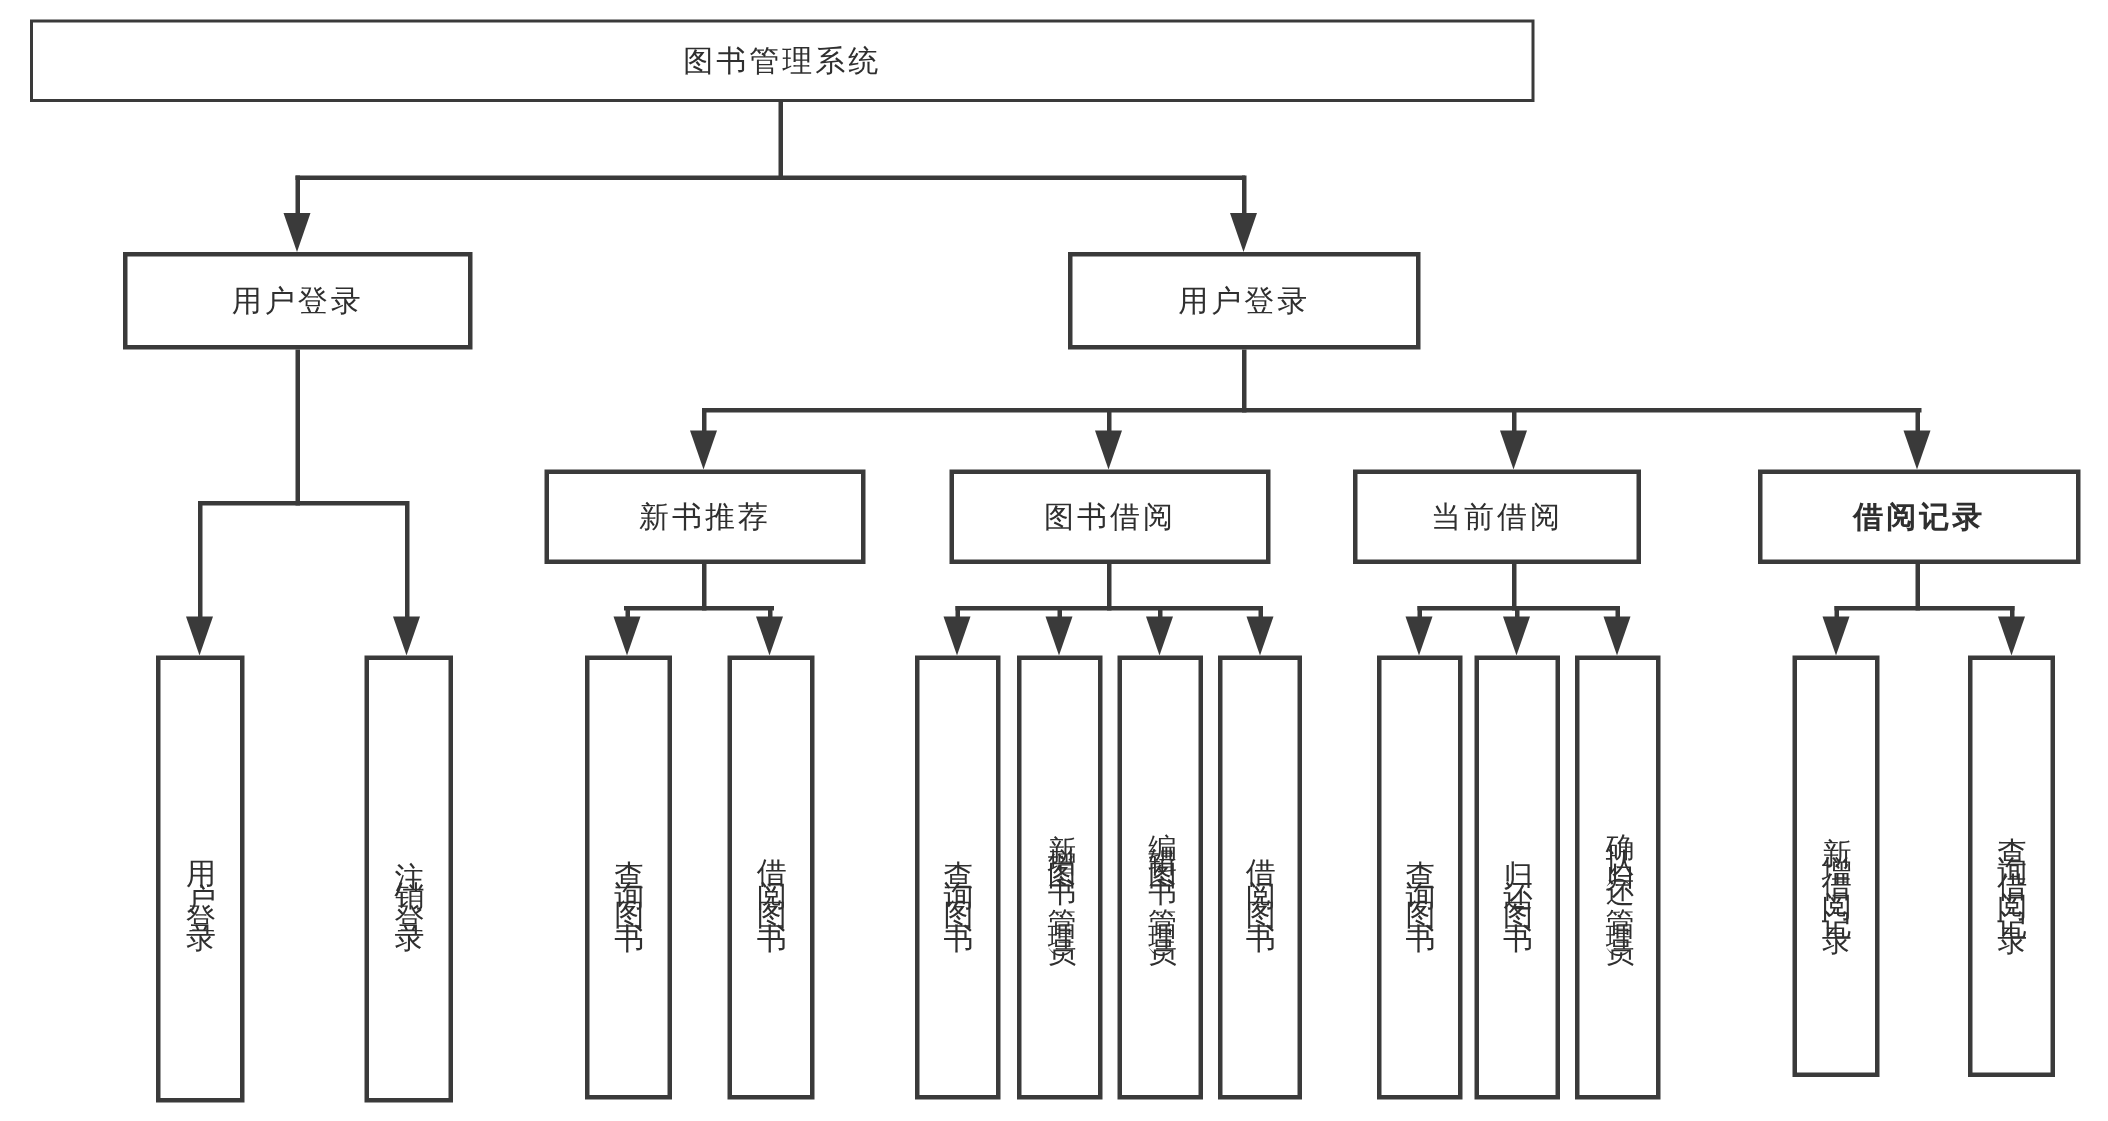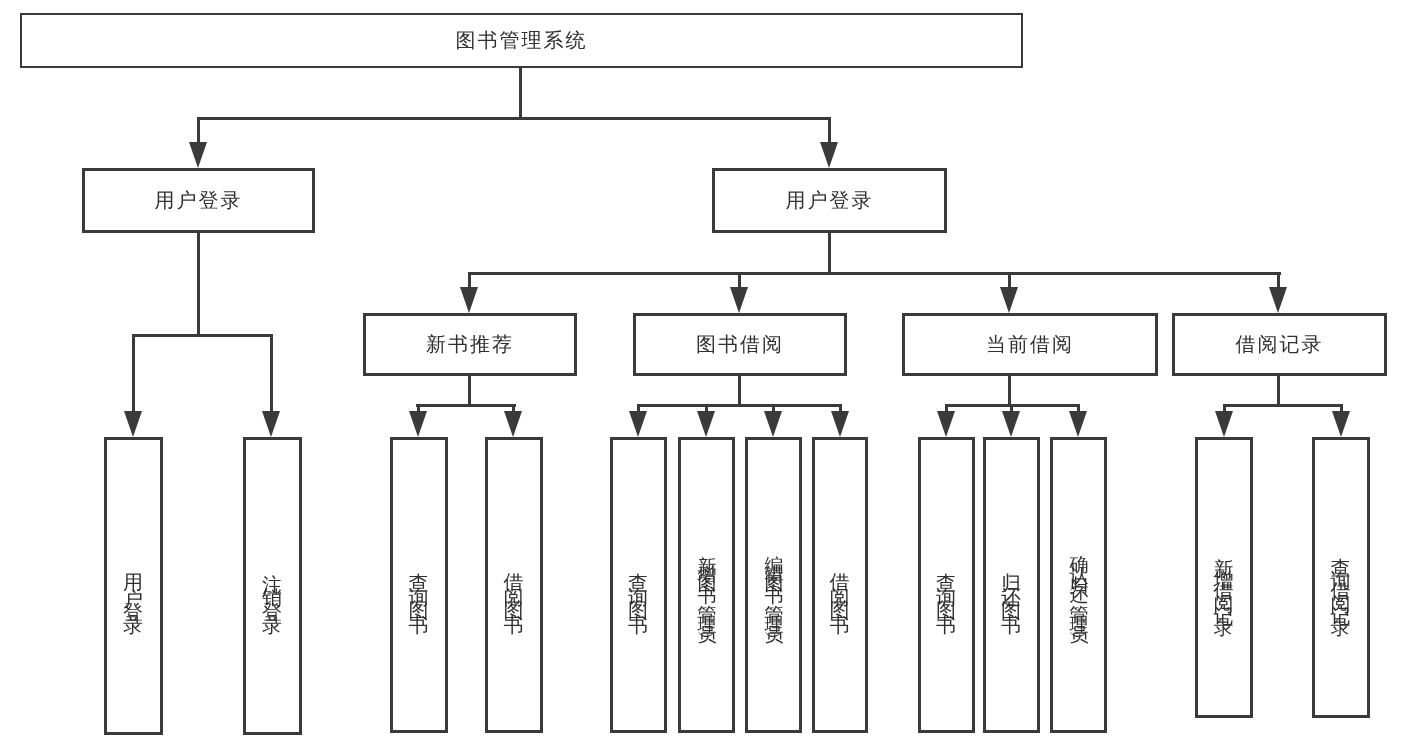--- a/index.html
+++ b/index.html
@@ -96,24 +96,24 @@
   <div class="arrow" style="left:1000px;top:287px;"></div>
   <div class="vline" style="left:1277px;top:272px;width:3px;height:16px;"></div>
   <div class="arrow" style="left:1269px;top:287px;"></div>
 
   <div class="box" style="left:363px;top:313px;width:214px;height:63px;">
     <span>新书推荐</span>
   </div>
   <div class="box" style="left:633px;top:313px;width:214px;height:63px;">
     <span>图书借阅</span>
   </div>
-  <div class="box" style="left:902px;top:313px;width:256px;height:63px;">
+  <div class="box" style="left:902px;top:313px;width:192px;height:63px;">
     <span>当前借阅</span>
   </div>
-  <div class="box" style="left:1172px;top:313px;width:215px;height:63px;">
+  <div class="box" style="left:1172px;top:313px;width:215px;height:63px;font-weight:bold;">
     <span>借阅记录</span>
   </div>
 
   <div class="vline" style="left:468px;top:376px;width:3px;height:31px;"></div>
   <div class="hline" style="left:416px;top:404px;width:100px;height:3px;"></div>
   <div class="vline" style="left:417px;top:404px;width:3px;height:10px;"></div>
   <div class="arrow" style="left:409px;top:411px;"></div>
   <div class="vline" style="left:512px;top:404px;width:3px;height:10px;"></div>
   <div class="arrow" style="left:504px;top:411px;"></div>
 

